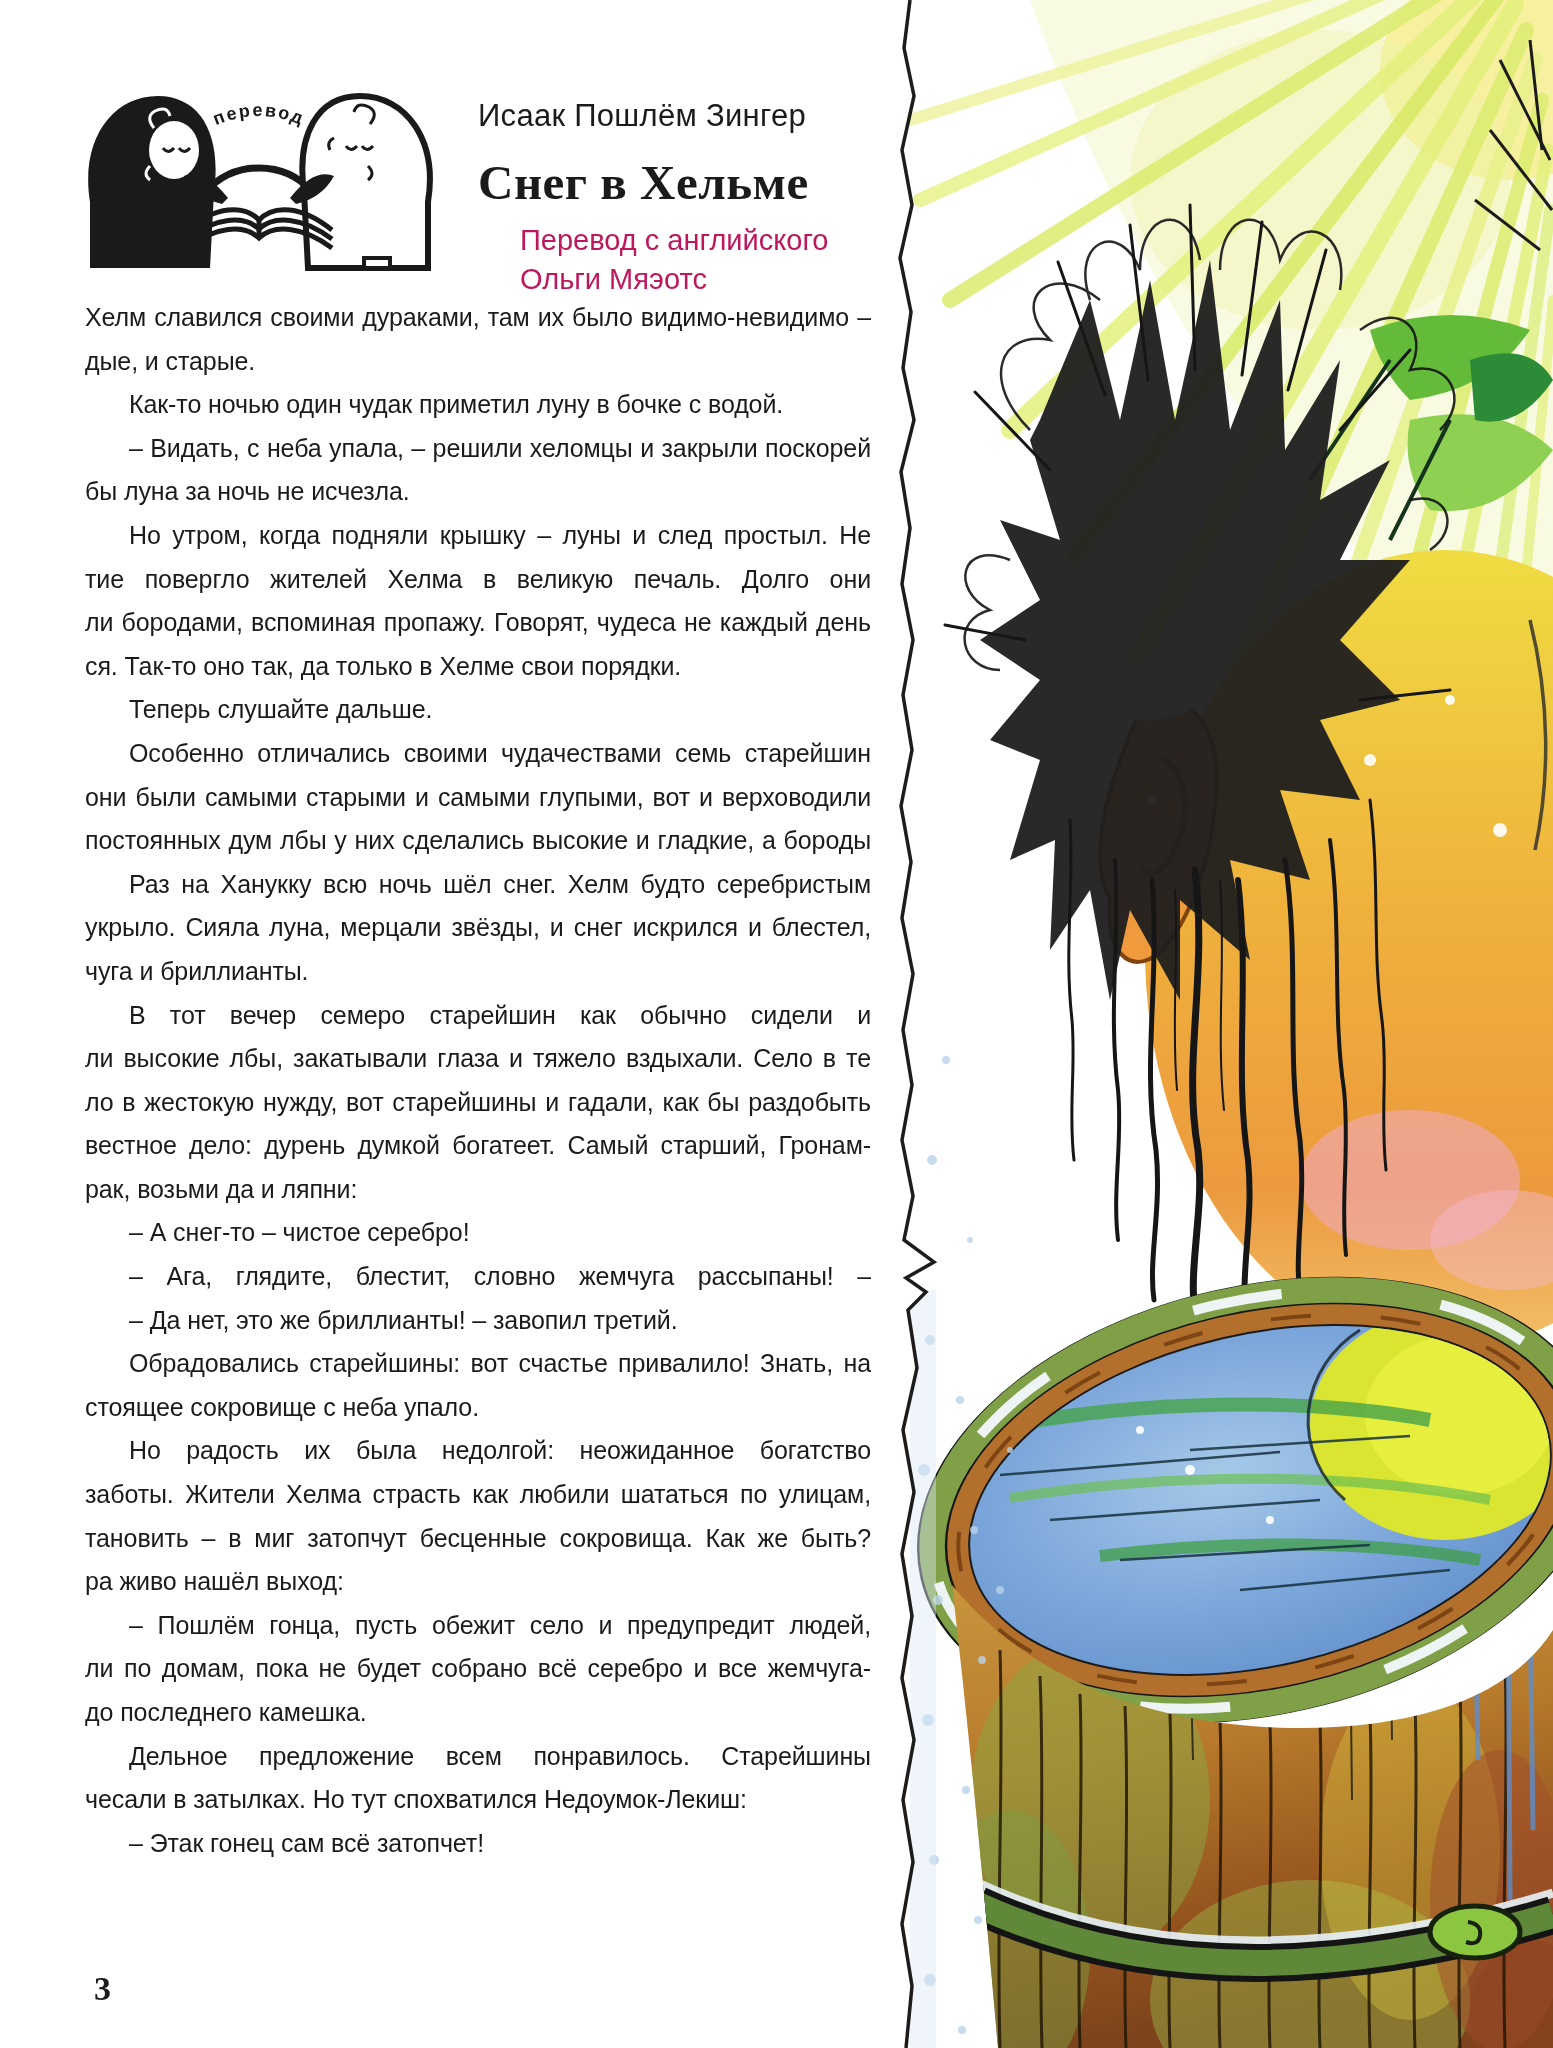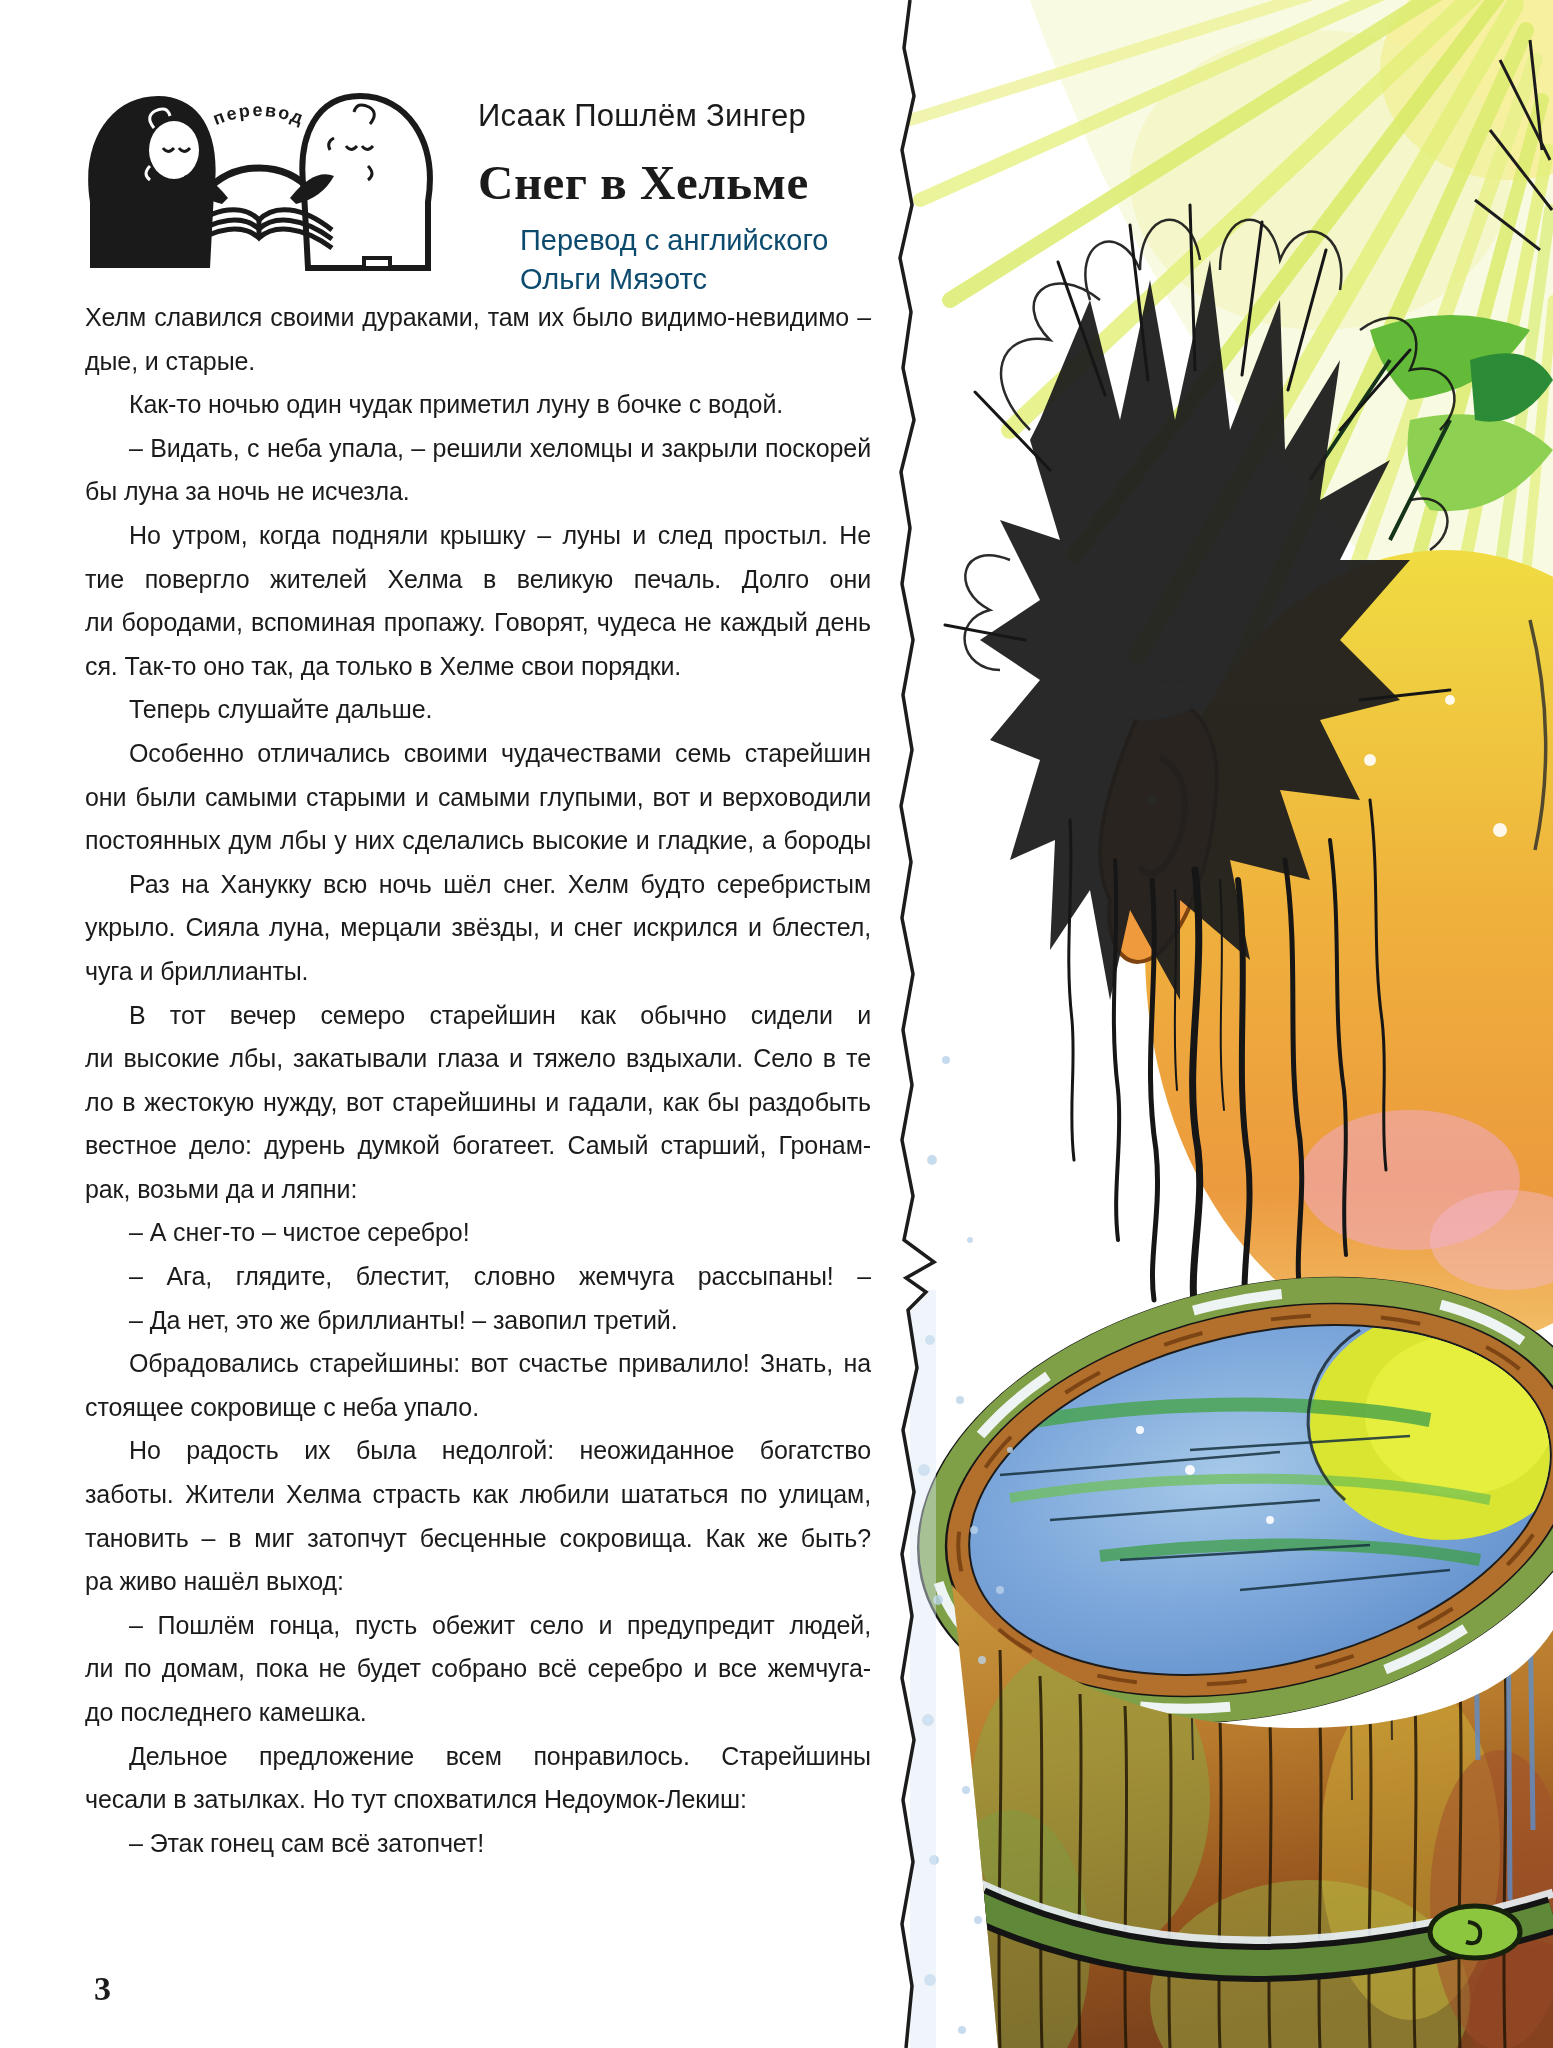--- a/index.html
+++ b/index.html
@@ -5,21 +5,21 @@
   html,body{margin:0;padding:0;background:#9a9a9a;}
   .page{
     position:relative;width:1553px;height:2048px;background:#ffffff;
     overflow:hidden;font-family:"Liberation Sans",sans-serif;color:#1b1b1b;
     margin:0 auto;
   }
   .logo{position:absolute;left:70px;top:80px;width:378px;height:192px;}
   .head{position:absolute;left:478px;top:98px;width:440px;}
   .author{font-size:31px;letter-spacing:.3px;}
   .title{font-family:"Liberation Serif","DejaVu Serif",serif;font-weight:bold;font-size:49px;margin-top:20px;letter-spacing:.5px;}
-  .sub{font-size:29px;color:#0c4a6e;margin-left:42px;line-height:39px;}
+  .sub{font-size:29px;color:#be185d;margin-left:42px;line-height:39px;}
   .sub1{margin-top:10px;}
   .story{position:absolute;left:85px;top:296px;width:786px;}
   .tline{
     font-size:25px;line-height:43.6px;height:43.6px;overflow:hidden;
     text-align:justify;text-align-last:justify;letter-spacing:-.1px;
   }
   .tlast{text-align:last;text-align-last:left;}
   .tindent{padding-left:44px;}
   .pagenum{
     position:absolute;left:94px;top:1970px;

